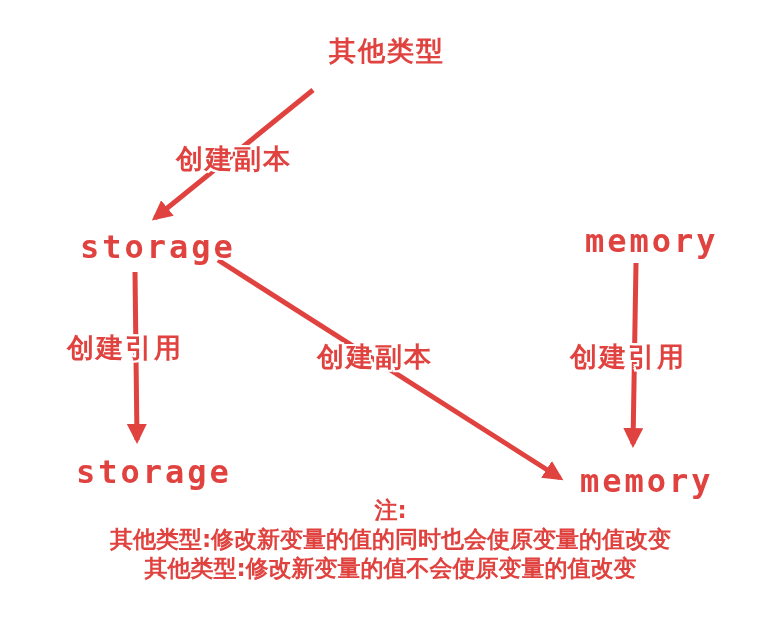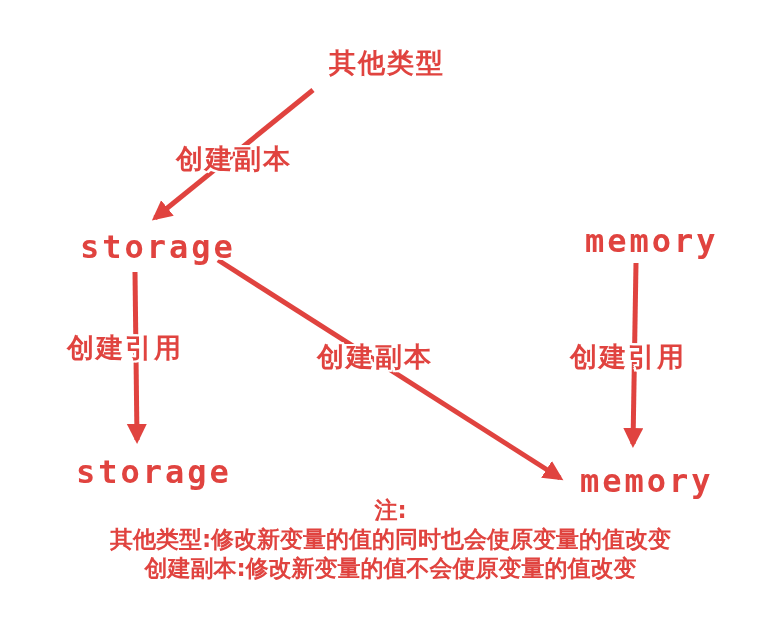--- a/index.html
+++ b/index.html
@@ -69,37 +69,37 @@
       <marker id="arrowhead" markerUnits="strokeWidth" markerWidth="5" markerHeight="5" refX="3.2" refY="2" orient="auto">
         <path d="M0,0 L4,2 L0,4 z" fill="#e0433f"></path>
       </marker>
     </defs>
     <line x1="313" y1="90" x2="155" y2="218" stroke="#e0433f" stroke-width="5" marker-end="url(#arrowhead)"></line>
     <line x1="135" y1="272" x2="137" y2="440" stroke="#e0433f" stroke-width="5" marker-end="url(#arrowhead)"></line>
     <line x1="218" y1="260" x2="560" y2="478" stroke="#e0433f" stroke-width="5" marker-end="url(#arrowhead)"></line>
     <line x1="636" y1="263" x2="633" y2="444" stroke="#e0433f" stroke-width="5" marker-end="url(#arrowhead)"></line>
   </svg>
 
-  <div class="label cjk" style="left:329px; top:45px;">其他类型</div>
+  <div class="label cjk" style="left:329px; top:33px;">其他类型</div>
 
   <div class="label cjk" style="left:176px; top:141px;">创建副本</div>
 
   <div class="label code" style="left:80px; top:228px;">storage</div>
 
   <div class="label code" style="left:585px; top:222px;">memory</div>
 
   <div class="label cjk" style="left:67px; top:330px;">创建引用</div>
 
   <div class="label cjk" style="left:317px; top:339px;">创建副本</div>
 
   <div class="label cjk" style="left:570px; top:339px;">创建引用</div>
 
   <div class="label code" style="left:76px; top:453px;">storage</div>
 
   <div class="label code" style="left:580px; top:462px;">memory</div>
 
   <div class="note">
     <div>注:</div>
     <div>其他类型:修改新变量的值的同时也会使原变量的值改变</div>
-    <div>创建副本:修改新变量的值不会使原变量的值改变</div>
+    <div>其他类型:修改新变量的值不会使原变量的值改变</div>
   </div>
 
 </div>
 
 </body></html>

